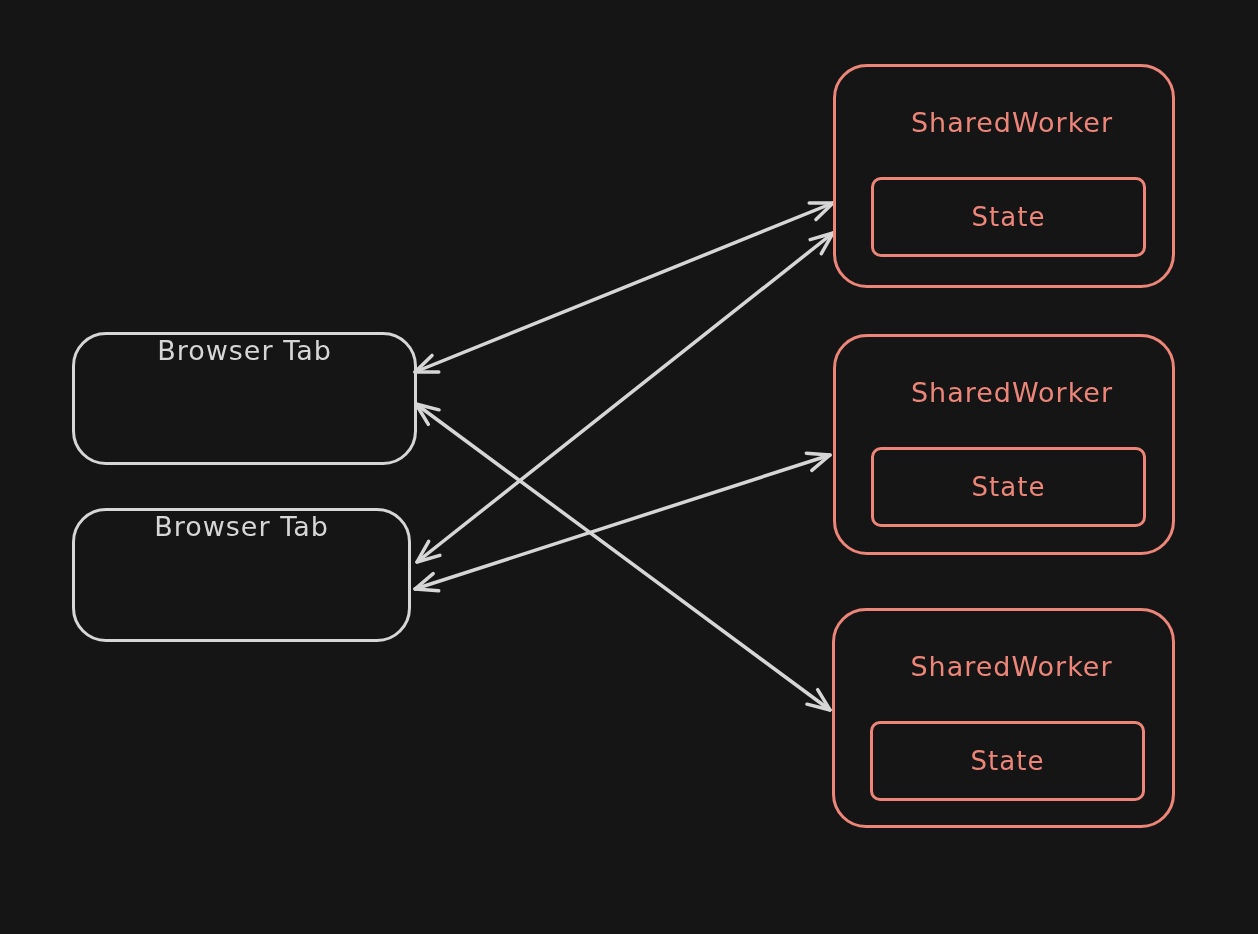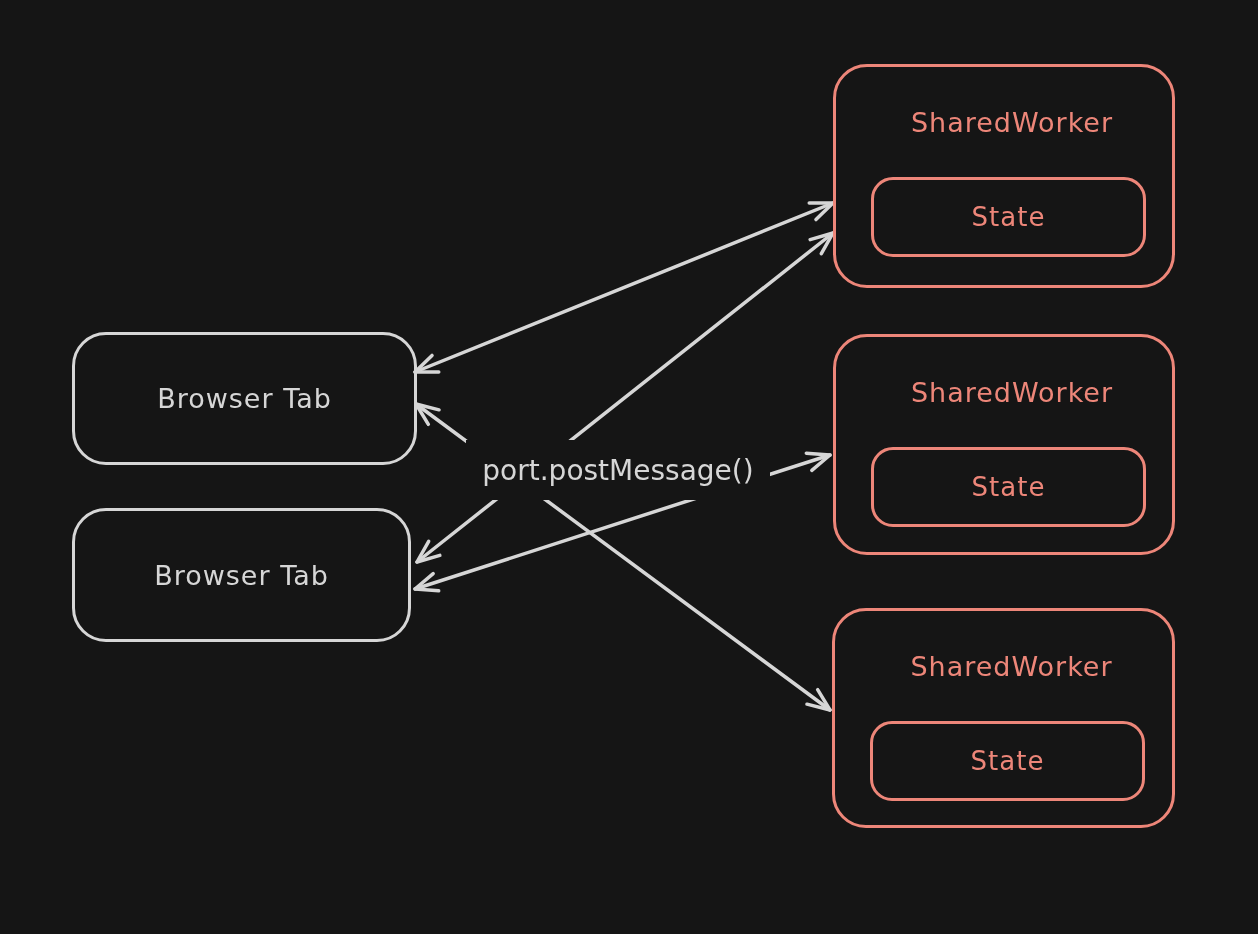--- a/index.html
+++ b/index.html
@@ -17,31 +17,31 @@
   }
   .arrows{position:absolute;left:0;top:0;width:1258px;height:934px;}
   .arrows line{stroke:var(--light);stroke-width:3.5;stroke-linecap:round;}
   .box{
     position:absolute;box-sizing:border-box;
     border:3.5px solid var(--light);
     border-radius:34px;
     background:transparent;
   }
   .tab{
-    display:flex;align-items:center;justify-content:center;
+    display:flex;justify-content:center;
     color:var(--light);font-size:27px;letter-spacing:1px;
   }
   .worker{border-color:var(--accent);color:var(--accent);}
   .worker-title{
     position:absolute;left:0;top:40px;width:100%;
     text-align:center;font-size:27px;letter-spacing:1px;color:var(--accent);padding-left:8px;
   }
   .state-box{
     position:absolute;left:35px;top:110px;width:275px;height:80px;
-    box-sizing:border-box;border:3.5px solid var(--accent);border-radius:22px;
+    box-sizing:border-box;border:3.5px solid var(--accent);border-radius:10px;
     display:flex;align-items:center;justify-content:center;
     font-size:26px;letter-spacing:1px;color:var(--accent);
   }
   .center-label{
     position:absolute;left:466px;top:440px;width:304px;height:60px;
     background:var(--bg);
     display:flex;align-items:center;justify-content:center;
     color:var(--light);font-size:28px;white-space:nowrap;
   }
 </style>
@@ -87,15 +87,14 @@
     </div>
   </div>
 
   <div class="box worker" style="left:832px;top:608px;width:343px;height:220px;">
     <div class="worker-title">SharedWorker</div>
     <div class="state-box">
       <span>State</span>
     </div>
   </div>
 
-  <div class="center-label">port.postMessage()</div>
 
 </div>
 
 </body></html>

